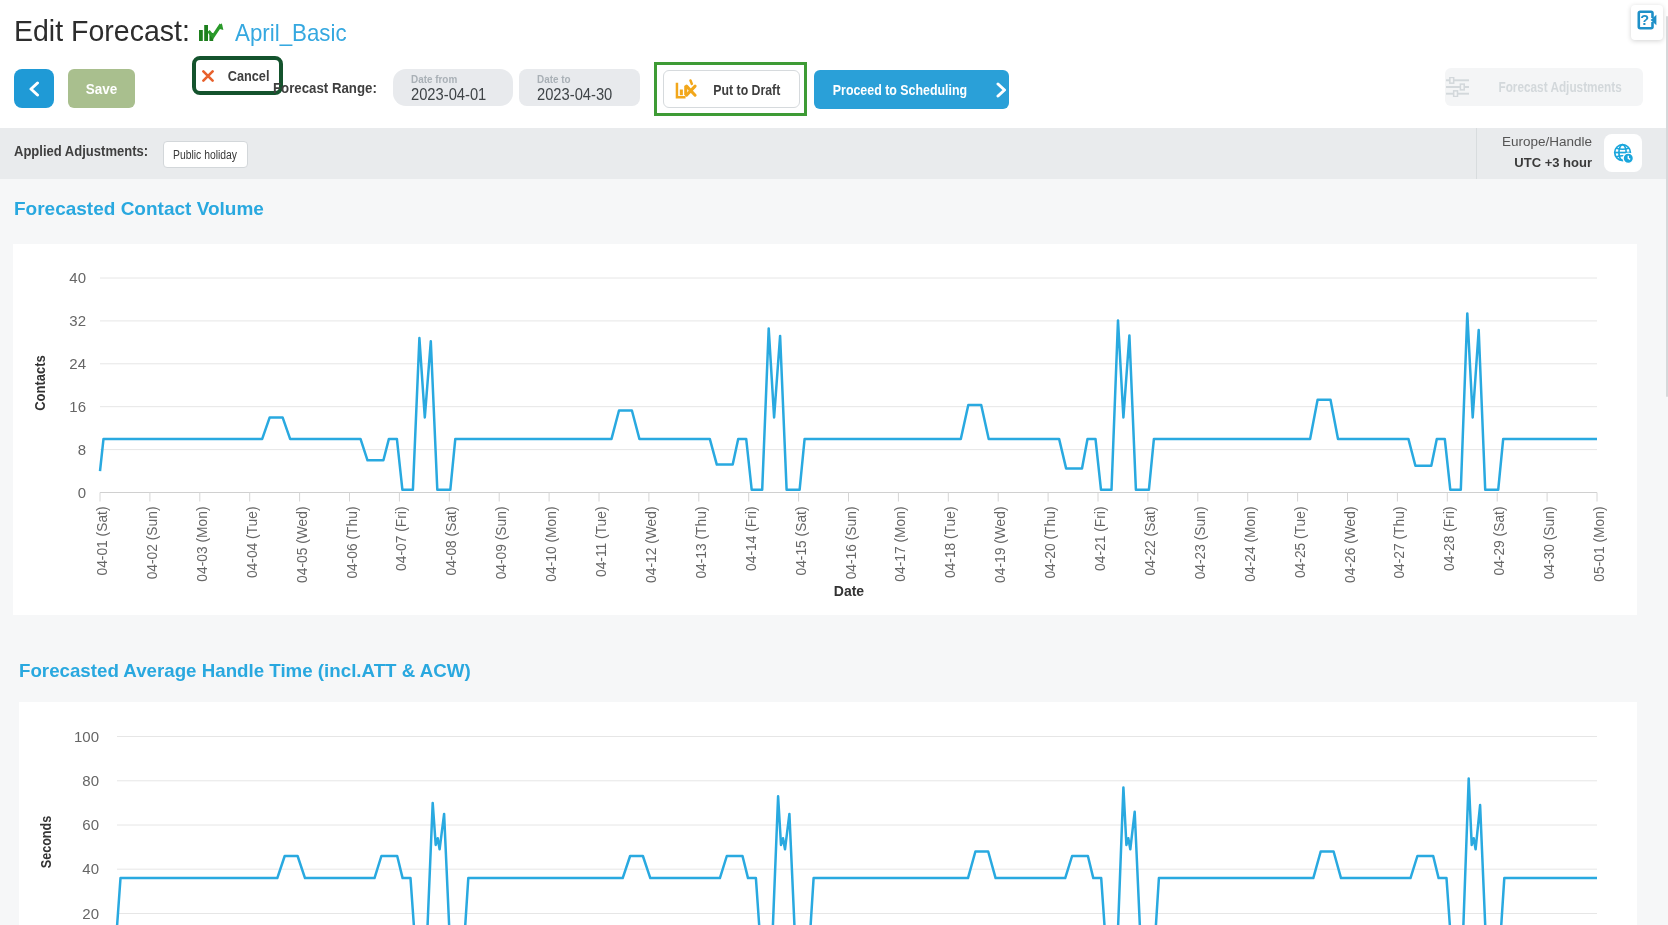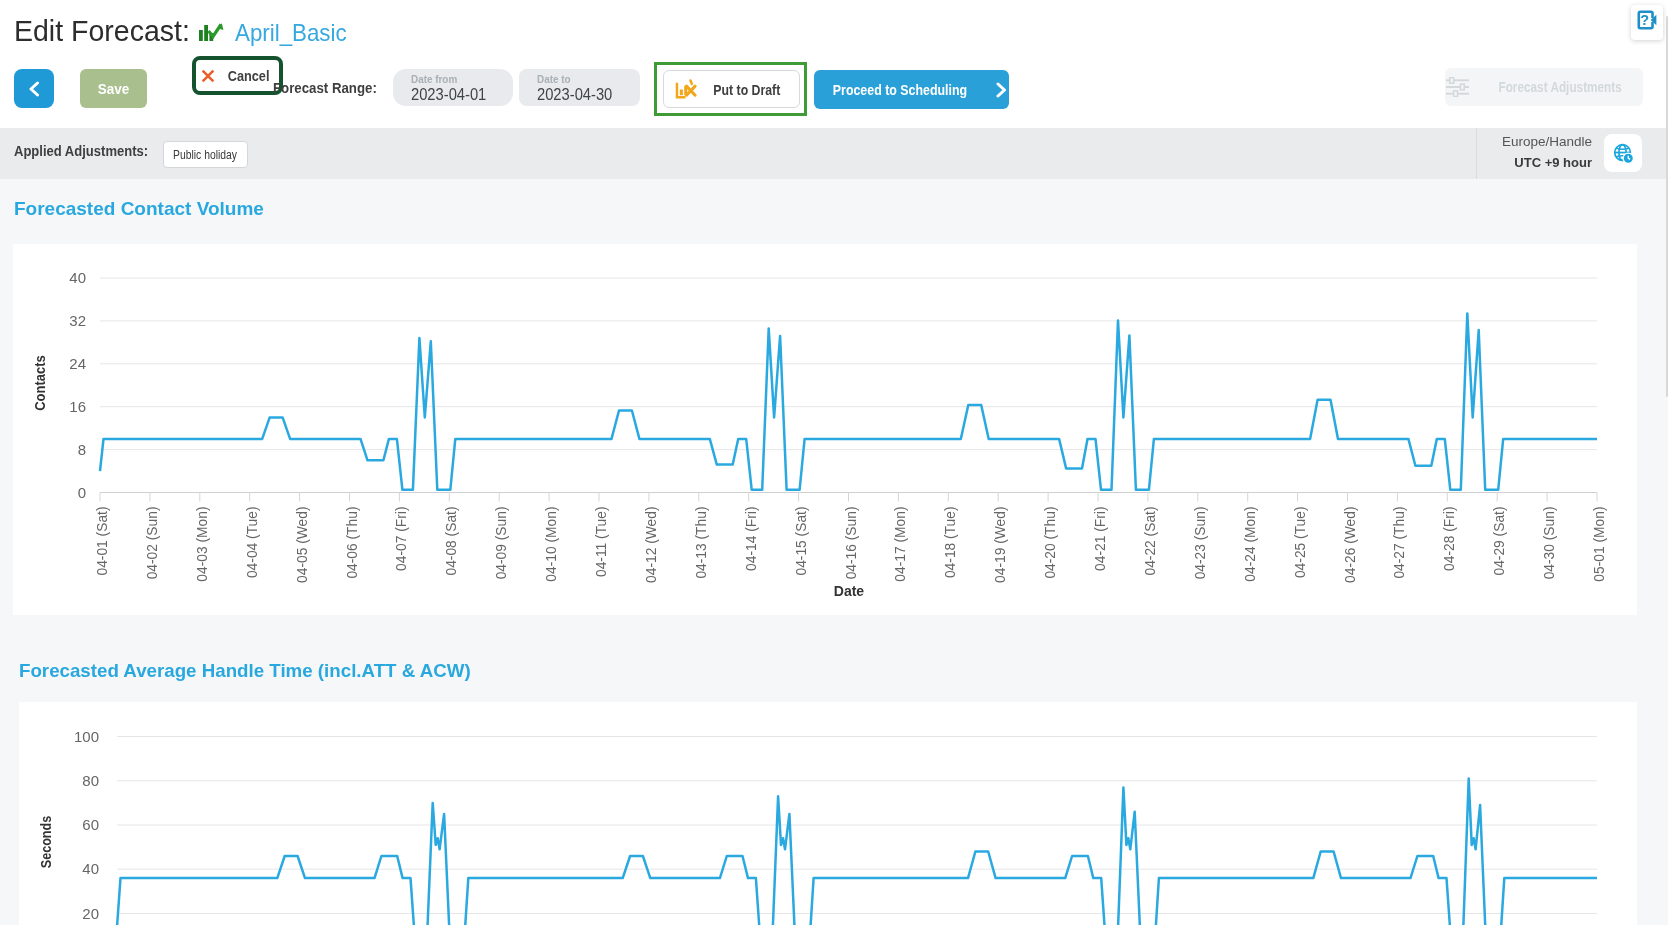--- a/index.html
+++ b/index.html
@@ -29,21 +29,21 @@
     <polygon points="19.4,4.8 19.4,15.2 13.6,10" fill="#1e90c8"></polygon>
     <text x="7.6" y="15" text-anchor="middle" font-size="14.5" font-weight="bold" fill="#1e90c8">?</text>
   </svg>
 </div>
 
 <div class="abs btn" style="left:14px;top:69px;width:40px;height:39px;background:#1f9ad6;border-radius:8px;">
   <svg width="12" height="16" viewBox="0 0 12 16">
       <path d="M9.5 2 L3 8 L9.5 14" fill="none" stroke="#fff" stroke-width="3" stroke-linecap="round" stroke-linejoin="round"></path>
     </svg>
 </div>
-<div class="abs btn" style="left:80px;top:69px;width:67px;height:39px;background:#a9bf8e;color:#fff;font-size:15px;font-weight:bold;">
+<div class="abs btn" style="left:68px;top:69px;width:67px;height:39px;background:#a9bf8e;color:#fff;font-size:15px;font-weight:bold;">
     <span class="cx" style="transform:scaleX(0.9);">Save</span>
   </div>
 <div class="abs btn" style="left:156px;top:56px;width:91px;height:39px;background:#fff;border:4px solid #14532d;border-radius:8px;color:#3f3f3f;font-size:15px;font-weight:bold;margin-left:36px;">
   <svg width="12" height="12" viewBox="0 0 13 13" style="margin-right:10px;flex:none;">
       <path d="M1.5 1.5 L11.5 11.5 M11.5 1.5 L1.5 11.5" stroke="#e8612c" stroke-width="2.8" stroke-linecap="round"></path>
     </svg>
   <span class="cx" style="transform:scaleX(0.85);">Cancel</span>
 </div>
 <div class="abs" style="left:273px;top:79px;font-size:15.5px;font-weight:bold;color:#3f3f3f;transform:scaleX(0.855);transform-origin:left center;white-space:nowrap;">Forecast Range:</div>
 
@@ -89,21 +89,21 @@
   <span class="cx" style="transform:scaleX(0.76);">Forecast Adjustments</span>
 </div>
 
 <div class="abs" style="left:0;top:128px;width:1668px;height:51px;background:#e9ebed;"></div>
 <div class="abs" style="left:14px;top:142px;font-size:15.5px;font-weight:bold;color:#3f3f3f;transform:scaleX(0.84);transform-origin:left center;white-space:nowrap;">Applied Adjustments:</div>
 <div class="abs btn" style="left:163px;top:141px;width:85px;height:27px;background:#fff;border:1px solid #d3d7da;border-radius:4px;font-size:13.3px;font-weight:normal;color:#3a3a3a;">
     <span class="cx" style="transform:scaleX(0.78);">Public holiday</span>
   </div>
 <div class="abs" style="left:1476px;top:128px;width:1px;height:51px;background:#d8dcde;"></div>
 <div class="abs" style="left:1398px;top:134px;width:194px;text-align:right;font-size:13.5px;color:#555;">Europe/Handle</div>
-<div class="abs" style="left:1398px;top:155px;width:194px;text-align:right;font-size:13px;font-weight:bold;color:#3a3a3a;">UTC +9 hour</div>
+<div class="abs" style="left:1398px;top:155px;width:194px;text-align:right;font-size:13px;font-weight:bold;color:#3a3a3a;">UTC +3 hour</div>
 <div class="abs btn" style="left:1604px;top:134px;width:38px;height:38px;background:#fff;border-radius:8px;">
   <svg width="21" height="21" viewBox="0 0 22 22">
     <g stroke="#1aa6dc" stroke-width="1.8" fill="none">
       <circle cx="10" cy="10" r="8.2"></circle>
       <ellipse cx="10" cy="10" rx="3.8" ry="8.2"></ellipse>
       <line x1="1.8" y1="10" x2="18.2" y2="10"></line>
       <path d="M3 5.3 Q10 8 17 5.3 M3 14.7 Q10 12 17 14.7" stroke-width="1.6"></path>
     </g>
     <circle cx="16" cy="16" r="5.4" fill="#1aa6dc" stroke="#fff" stroke-width="1.4"></circle>
     <path d="M16 13.4 V16 L18 17.2" stroke="#fff" stroke-width="1.4" fill="none"></path>

